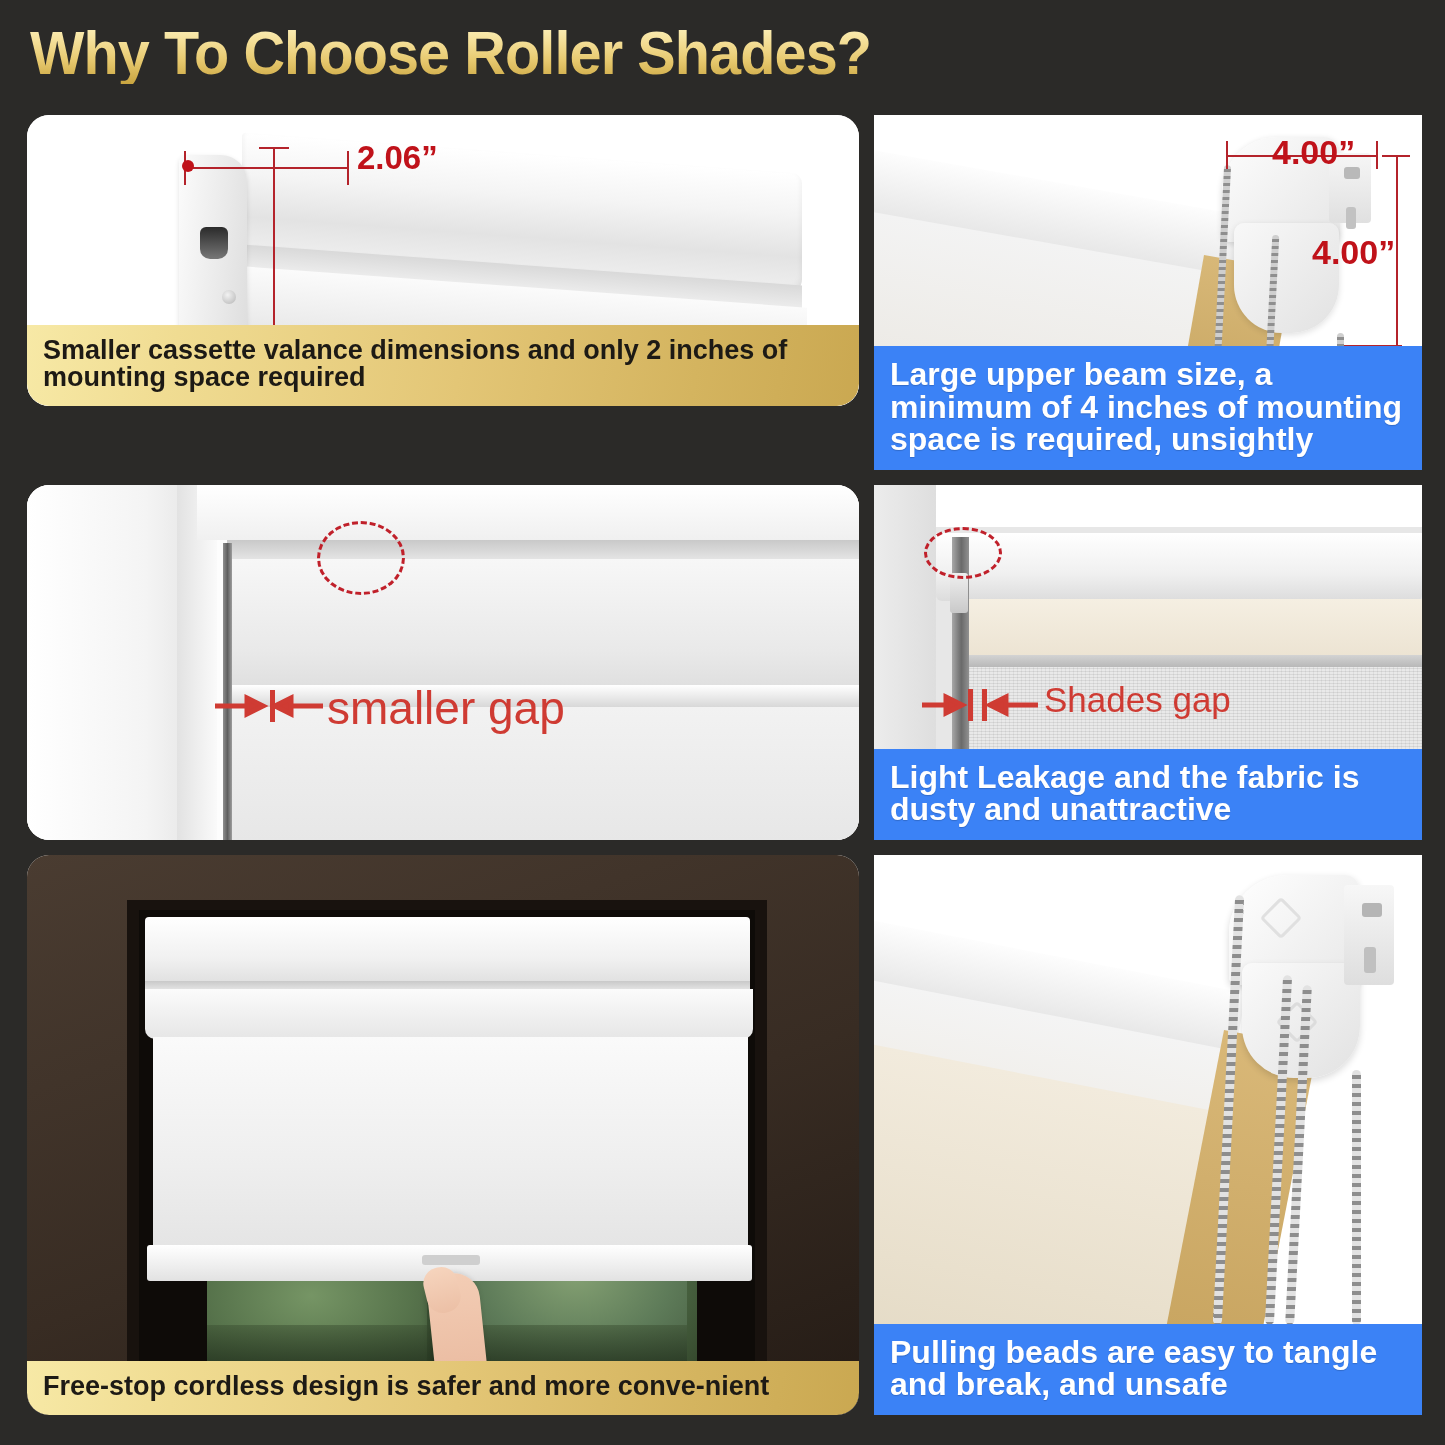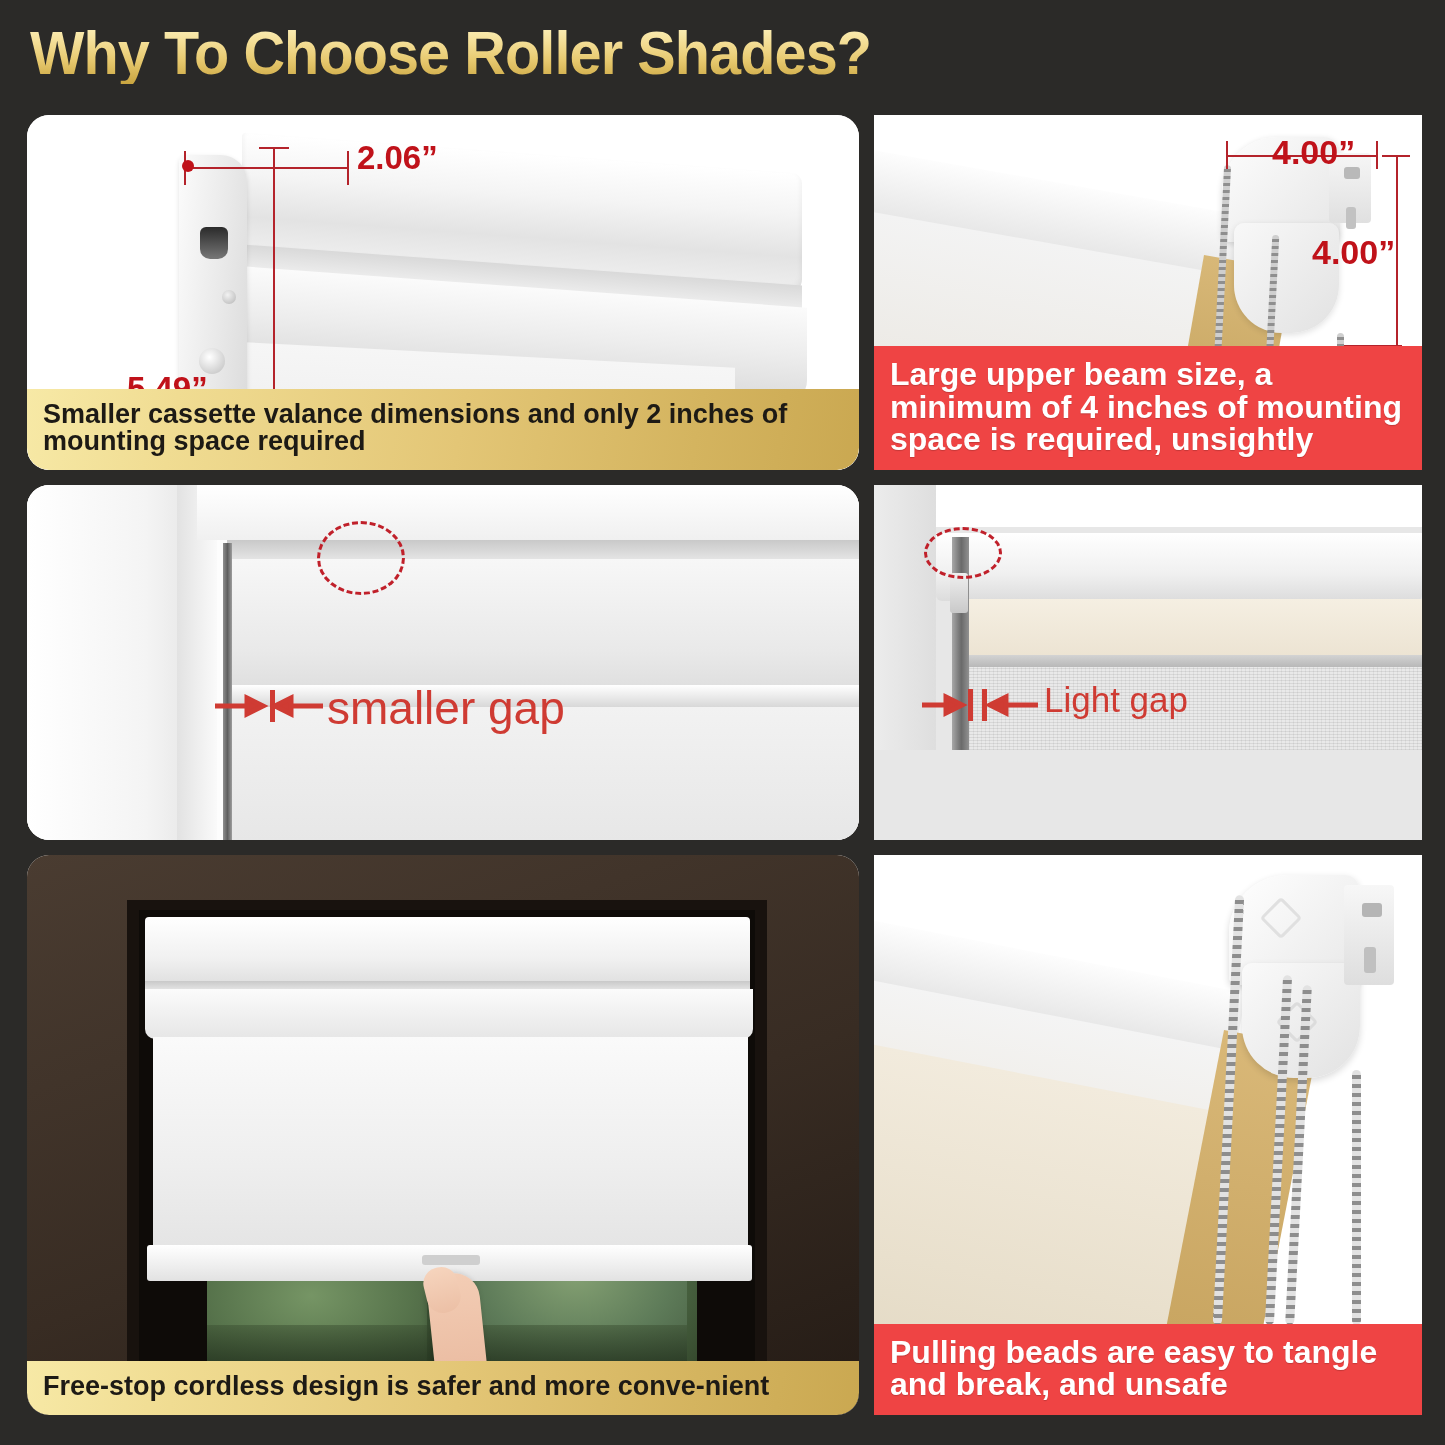--- a/index.html
+++ b/index.html
@@ -40,21 +40,21 @@
     position:absolute; left:0; right:0; bottom:0;
     padding:12px 16px 14px 16px;
     font-weight:bold; line-height:1.02;
   }
   .cap.gold{
     background:linear-gradient(100deg,#f7e9a6 0%,#f0dc92 18%,#e3c676 52%,#d4b45f 80%,#caa851 100%);
     color:#1d1a15; font-size:27px;
     border-bottom-left-radius:22px; border-bottom-right-radius:22px;
   }
   .cap.gray{
-    background:#ef4444; color:#ffffff; font-size:32px;
+    background:#3b82f6; color:#ffffff; font-size:32px;
     text-shadow:0 1px 1px rgba(0,0,0,.18);
   }
 
   
   .wood-tex{
     background-image:repeating-linear-gradient(90deg,
       rgba(0,0,0,.035) 0px, rgba(0,0,0,.035) 1px,
       rgba(0,0,0,0) 1px, rgba(0,0,0,0) 4px),
       repeating-linear-gradient(90deg,
       rgba(0,0,0,.02) 0px, rgba(0,0,0,.02) 2px,
@@ -78,21 +78,21 @@
   }
 </style>
 </head>
 <body>
 
 <div id="root">
 
   <div class="title-shadow">Why To Choose Roller Shades?</div>
   <div class="title">Why To Choose Roller Shades?</div>
 
-  <div class="panel rounded" style="left:27px; top:115px; width:832px; height:355px;">
+  <div class="panel rounded" style="left:27px; top:115px; width:832px; height:291px;">
     <div class="photo">
       <div style="position:absolute; inset:0; background:#fff;"></div>
 
       <div style="position:absolute; left:215px; top:38px; width:560px; height:120px;
                   background:linear-gradient(180deg,#ffffff 0%,#f4f4f4 35%,#e3e3e3 70%,#efefef 100%);
                   transform:skewY(4.2deg); border-radius:4px 10px 14px 4px;
                   box-shadow:inset 0 -4px 6px rgba(0,0,0,.07);" class="wood-tex"></div>
       <div style="position:absolute; left:215px; top:150px; width:560px; height:30px;
                   background:linear-gradient(180deg,#d9d9d9,#f2f2f2);
                   transform:skewY(4.2deg);"></div>
@@ -247,22 +247,23 @@
       <div class="dashcircle" style="left:50px; top:42px; width:78px; height:52px;"></div>
 
       <div style="position:absolute; left:46px; top:200px;">
         <svg width="260" height="40" viewBox="0 0 260 40">
           <path d="M2,20 L26,20 M26,12 L42,20 L26,28 Z" stroke="#cf3b33" stroke-width="5" fill="#cf3b33"></path>
           <rect x="48" y="4" width="5" height="32" fill="#cf3b33"></rect>
           <rect x="62" y="4" width="5" height="32" fill="#cf3b33"></rect>
           <path d="M118,20 L86,20 M86,12 L70,20 L86,28 Z" stroke="#cf3b33" stroke-width="5" fill="#cf3b33"></path>
         </svg>
       </div>
-      <div class="anno" style="left:170px; top:195px; font-size:35px;">Light gap</div>
-    </div>
+      <div class="anno" style="left:170px; top:195px; font-size:35px;">Shades gap</div>
+    </div>
+    <div class="cap gray">Light Leakage and the fabric is dusty and unattractive</div>
   </div>
 
   <div class="panel rounded" style="left:27px; top:855px; width:832px; height:560px;">
     <div class="photo">
 
       <div style="position:absolute; inset:0; background:linear-gradient(160deg,#4a3c31,#382c23 55%,#241b15);"></div>
 
       <div style="position:absolute; left:100px; top:45px; width:640px; height:470px;
                   background:#18120e;"></div>
       <div style="position:absolute; left:112px; top:55px; width:616px; height:455px;

